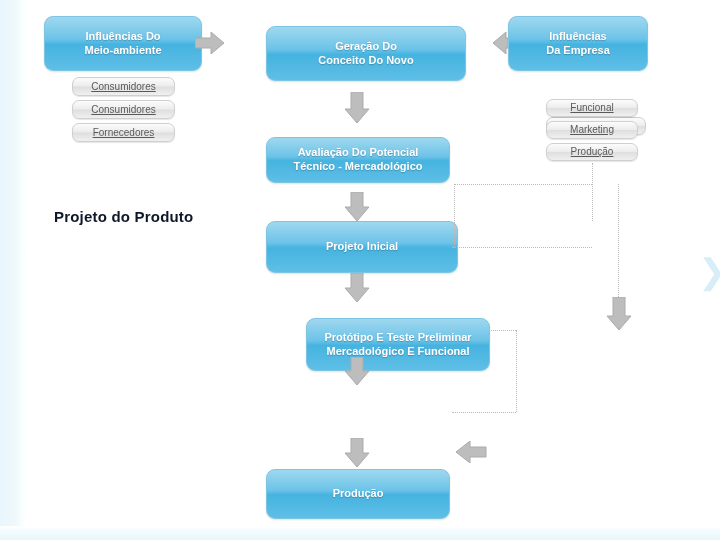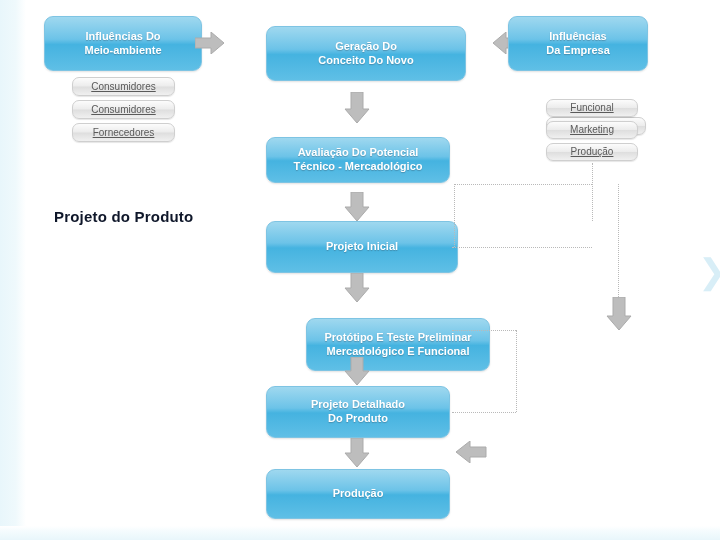--- a/index.html
+++ b/index.html
@@ -209,23 +209,20 @@
   <div class="pbox" style="left:266px; top:318px; width:184px; height:53px;margin-left:40px;">
     <span>Protótipo E Teste Preliminar<br>Mercadológico E Funcional</span>
   </div>
 
   <div class="arrow" style="left:344px; top:357px;">
     <svg width="26" height="29" viewBox="0 0 26 29" aria-hidden="true">
       <polygon points="7,0 19,0 19,14 25,14 13,28 1,14 7,14" fill="#bdbdbd" stroke="#ababab" stroke-width="1"></polygon>
     </svg>
   </div>
 
-  <div class="pbox" style="left:266px; top:386px; width:184px; height:52px;">
-    <span>Projeto Detalhado<br>Do Produto</span>
-  </div>
 
   <div class="arrow" style="left:344px; top:438px;">
     <svg width="26" height="30" viewBox="0 0 26 30" aria-hidden="true">
       <polygon points="7,0 19,0 19,15 25,15 13,29 1,15 7,15" fill="#bdbdbd" stroke="#ababab" stroke-width="1"></polygon>
     </svg>
   </div>
 
   <div class="pbox" style="left:266px; top:469px; width:184px; height:50px;">
     <span>Produção</span>
   </div>

